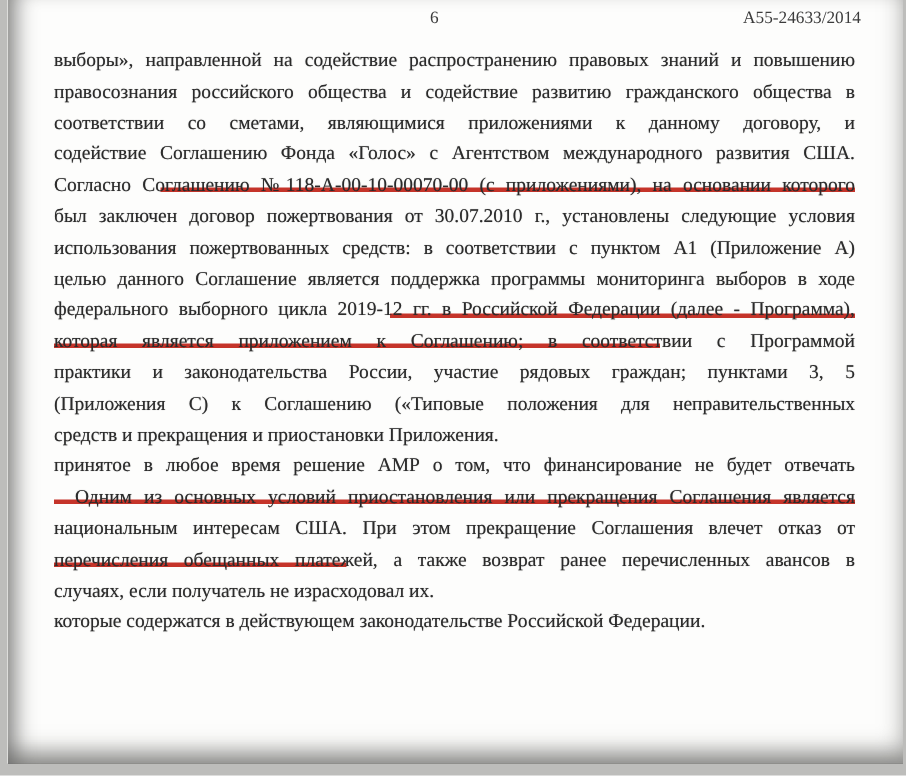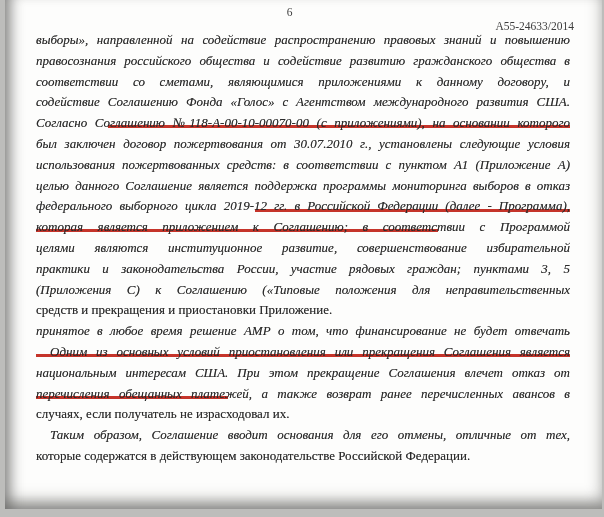--- a/index.html
+++ b/index.html
@@ -38,41 +38,39 @@
   .hdr-center {
     position: absolute;
     left: 0;
     right: 30px;
     text-align: center;
   }
   .hdr-right {
     position: absolute;
     right: 0;
     top: 0;
-    margin-top: 14px;
   }
   .docbody {
     position: absolute;
     top: 30px;
     left: 31px;
     width: 534px;
     color: #2b2b2b;
     font-size: 13px;
     text-shadow: 0 0 0.6px rgba(45,45,45,0.55);
   }
   .line {
     height: 20.8px;
     line-height: 20.8px;
     white-space: normal;
     text-align: left;
   }
   .line.just {
     text-align: justify;
     text-align-last: justify;
-    font-style: italic;
   }
   .line.indent {
     text-indent: 14px;
   }
   .u {
     border-bottom: 3px solid #c5342a;
     padding-bottom: 16px;
   }
 </style>
 </head>
@@ -84,28 +82,26 @@
     <span class="hdr-right">А55-24633/2014</span>
   </div>
   <div class="docbody">
       <div class="line just"><span>выборы», направленной на содействие распространению правовых знаний и повышению</span></div>
       <div class="line just"><span>правосознания российского общества и содействие развитию гражданского общества в</span></div>
       <div class="line just"><span>соответствии со сметами, являющимися приложениями к данному договору, и</span></div>
       <div class="line just"><span>содействие </span><span class="u">Соглашению Фонда «Голос» с Агентством международного развития США.</span></div>
       <div class="line just"><span>Согласно Соглашению №118-А-00-10-00070-00 (с приложениями), на основании которого</span></div>
       <div class="line just"><span>был заключен договор пожертвования от 30.07.2010 г., установлены следующие условия</span></div>
       <div class="line just"><span>использования пожертвованных средств: в соответствии с пунктом А1 (Приложение А)</span></div>
-      <div class="line just"><span>целью данного Соглашение является </span><span class="u">поддержка программы мониторинга выборов в отказ</span></div>
+      <div class="line just"><span>целью данного Соглашение является </span><span class="u">поддержка программы мониторинга выборов в ходе</span></div>
       <div class="line just"><span class="u">федерального выборного цикла 2019-12 гг. в Российской Федерации</span><span> (далее - Программа),</span></div>
       <div class="line just"><span>которая является приложением к Соглашению; в соответствии с Программой</span></div>
-      <div class="line just"><span>целями являются институционное развитие, совершенствование избирательной</span></div>
       <div class="line just"><span>практики и законодательства России, участие рядовых граждан; пунктами 3, 5</span></div>
       <div class="line just"><span>(Приложения С) к Соглашению («Типовые положения для неправительственных</span></div>
-      <div class="line"><span>средств и прекращения и приостановки Приложение.</span></div>
+      <div class="line"><span>средств и прекращения и приостановки Приложения.</span></div>
       <div class="line just"><span class="u">принятое в любое время решение АМР о том, что финансирование не будет отвечать</span></div>
       <div class="line just indent"><span>Одним из основных условий приостановления или прекращения Соглашения является</span></div>
       <div class="line just"><span class="u">национальным интересам США.</span><span> При этом прекращение Соглашения влечет отказ от</span></div>
       <div class="line just"><span>перечисления обещанных платежей, а также возврат ранее перечисленных авансов в</span></div>
       <div class="line"><span>случаях, если получатель не израсходовал их.</span></div>
-      <div class="line just indent"><span>Таким образом, Соглашение вводит основания для его отмены, отличные от тех,</span></div>
       <div class="line"><span>которые содержатся в действующем законодательстве Российской Федерации.</span></div>
     </div>
 </div>
 
 </body></html>

